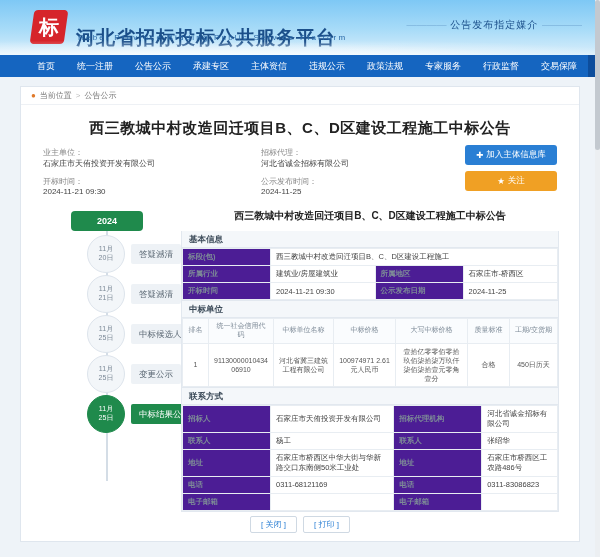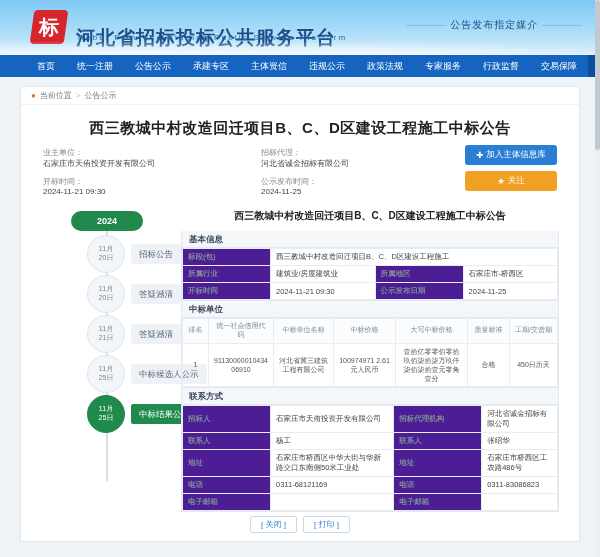--- a/index.html
+++ b/index.html
@@ -90,21 +90,21 @@
     border:none; cursor:pointer; width:92px;
   }
   .btn-blue{ background:#2a7fd4; }
   .btn-orange{ background:#f0a024; }
 
   
   .body-wrap{ position:relative; margin:10px 0 0 0; height:290px; }
   .timeline{ position:absolute; left:36px; top:2px; width:110px; }
   .year-pill{
     width:72px; height:20px; margin-left:14px; background:#1f8a4c; color:#fff;
-    border-radius:10px; display:flex; align-items:center; justify-content:center;
+    border-radius:4px; display:flex; align-items:center; justify-content:center;
     font-size:9px; font-weight:bold; position:relative; z-index:2;
   }
   .tl-line{
     position:absolute; left:49px; top:18px; width:2px; height:252px; background:#d4dde6;
   }
   .tl-item{ position:relative; height:34px; display:flex; align-items:center; margin-top:6px; }
   .tl-date{
     position:absolute; left:30px; width:38px; height:38px; border-radius:50%;
     background:#f3f6f9; border:1px solid #dde4ec; color:#7b8896;
     display:flex; flex-direction:column; align-items:center; justify-content:center;
@@ -230,53 +230,53 @@
         </button>
       </div>
     </div>
 
     <div class="body-wrap">
 
       <div class="timeline">
         <div class="year-pill">2024</div>
         <div class="tl-line"></div>
 
+
         <div class="tl-item">
           <div class="tl-date">
             <span>11月</span>
             <span>20日</span>
           </div>
-          <div class="tl-label">招标公告</div>
+          <div class="tl-label">答疑澸清</div>
         </div>
 
         <div class="tl-item">
           <div class="tl-date">
             <span>11月</span>
-            <span>20日</span>
+            <span>21日</span>
           </div>
           <div class="tl-label">答疑澸清</div>
         </div>
 
+
         <div class="tl-item">
           <div class="tl-date">
             <span>11月</span>
-            <span>21日</span>
-          </div>
-          <div class="tl-label">答疑澸清</div>
-        </div>
-
+            <span>25日</span>
+          </div>
+          <div class="tl-label">中标候选人公示</div>
+        </div>
 
         <div class="tl-item">
           <div class="tl-date">
             <span>11月</span>
             <span>25日</span>
           </div>
-          <div class="tl-label">中标候选人公示</div>
-        </div>
-
+          <div class="tl-label">变更公示</div>
+        </div>
 
         <div class="tl-item active">
           <div class="tl-date">
             <span>11月</span>
             <span>25日</span>
           </div>
           <div class="tl-label">中标结果公示</div>
         </div>
       </div>
 

